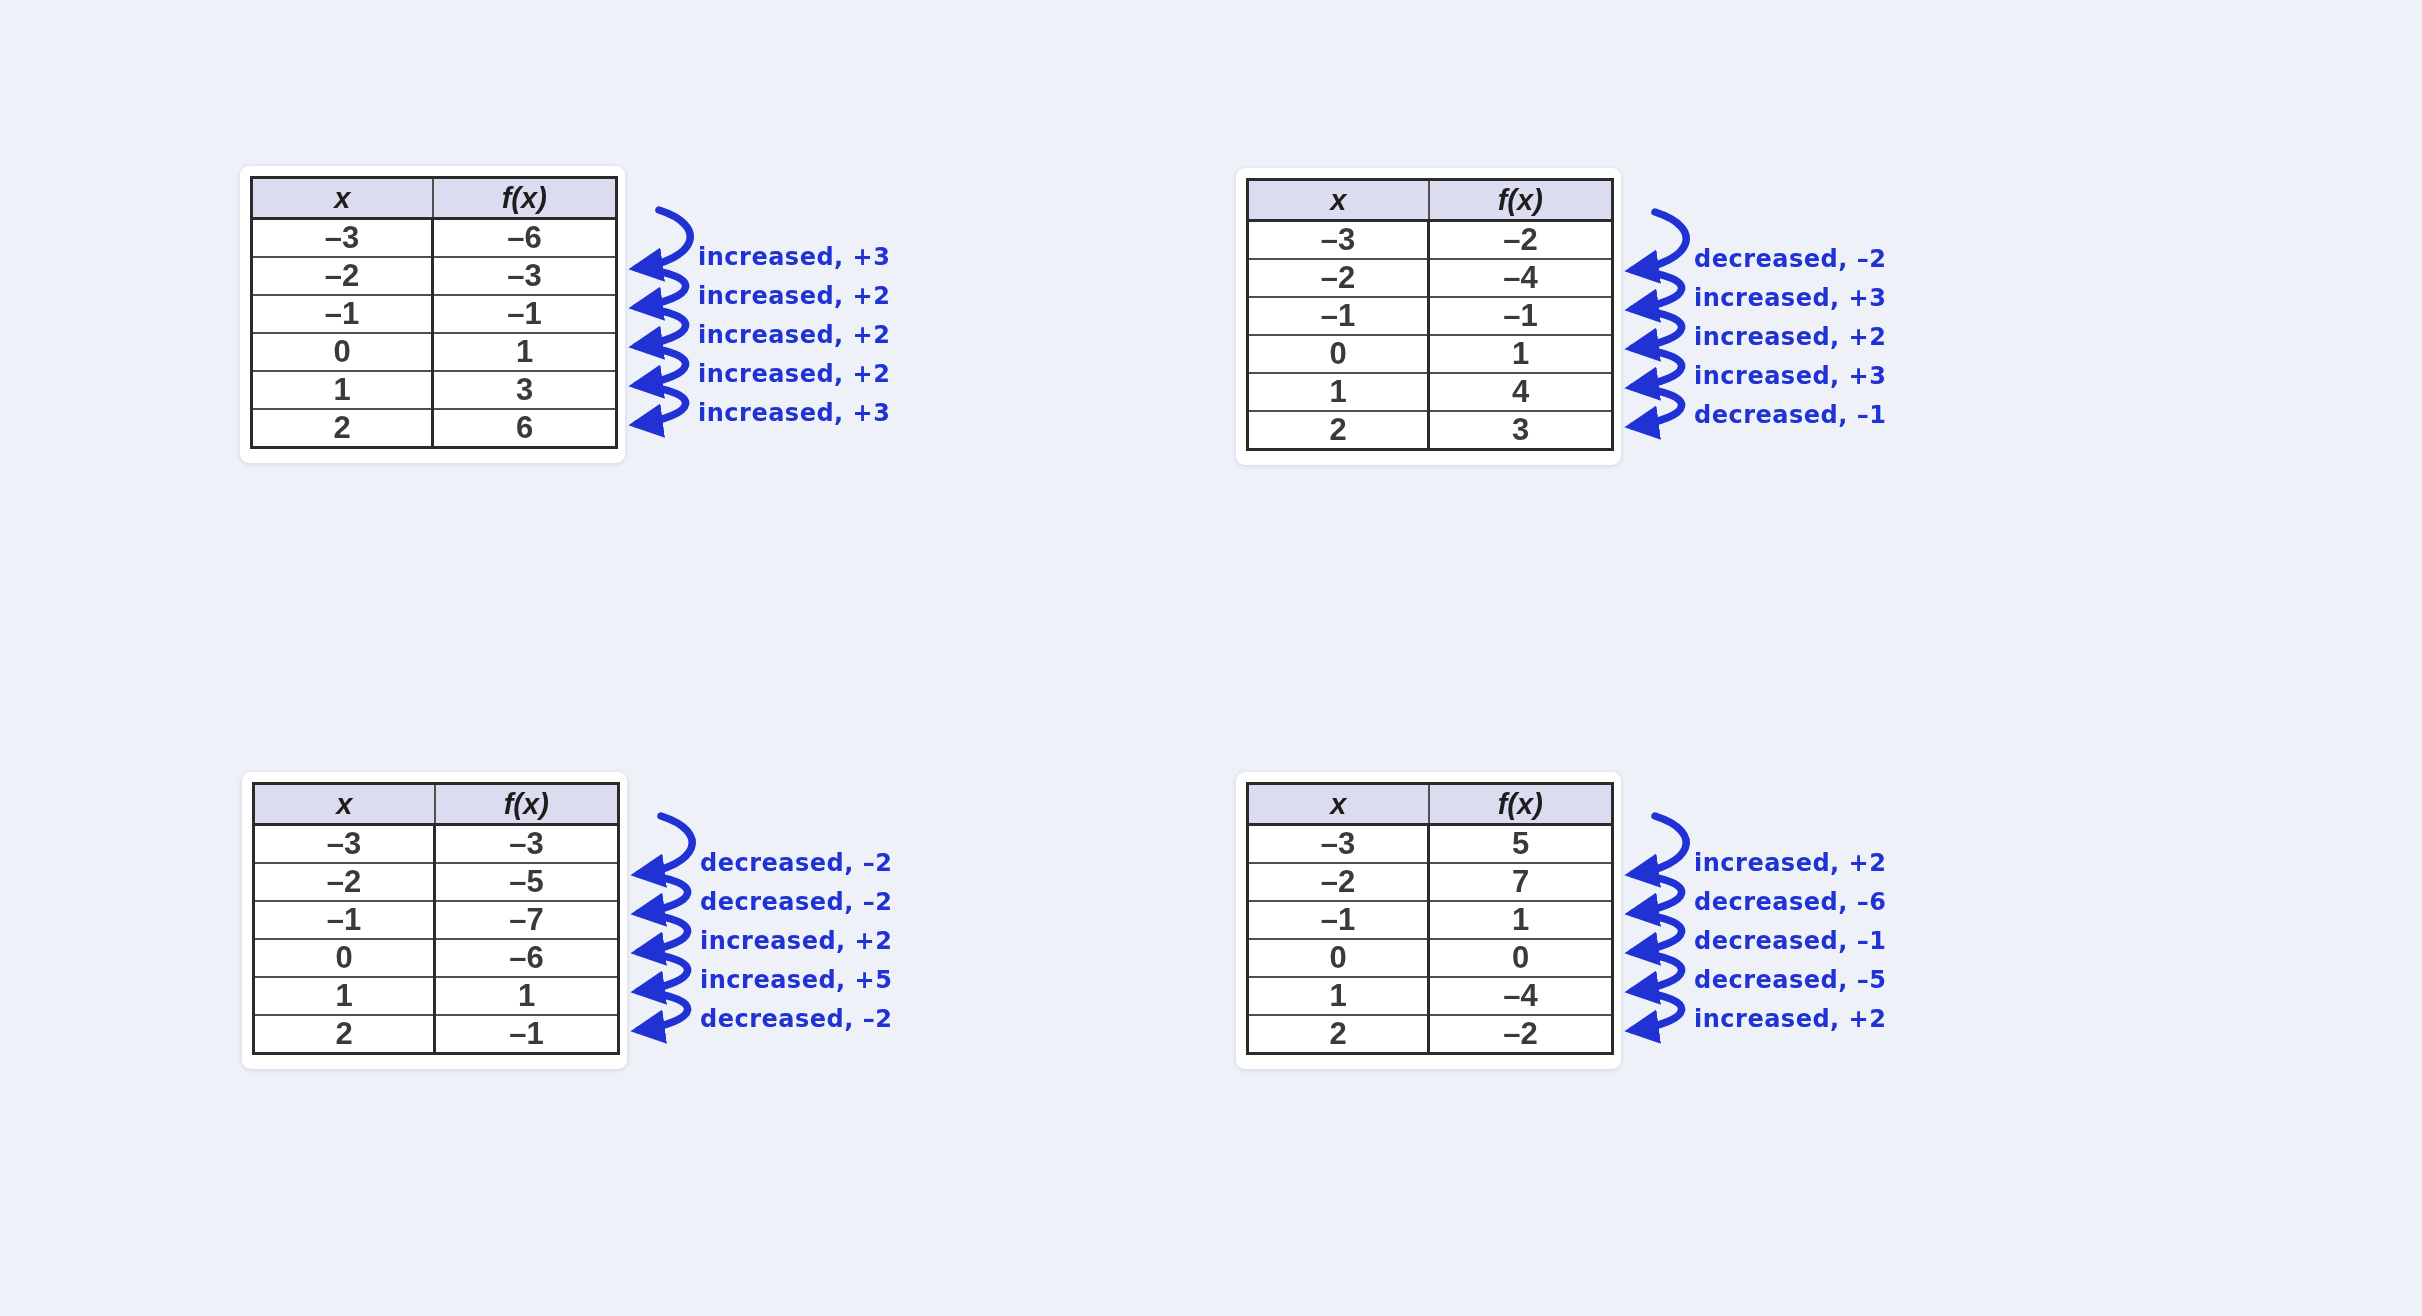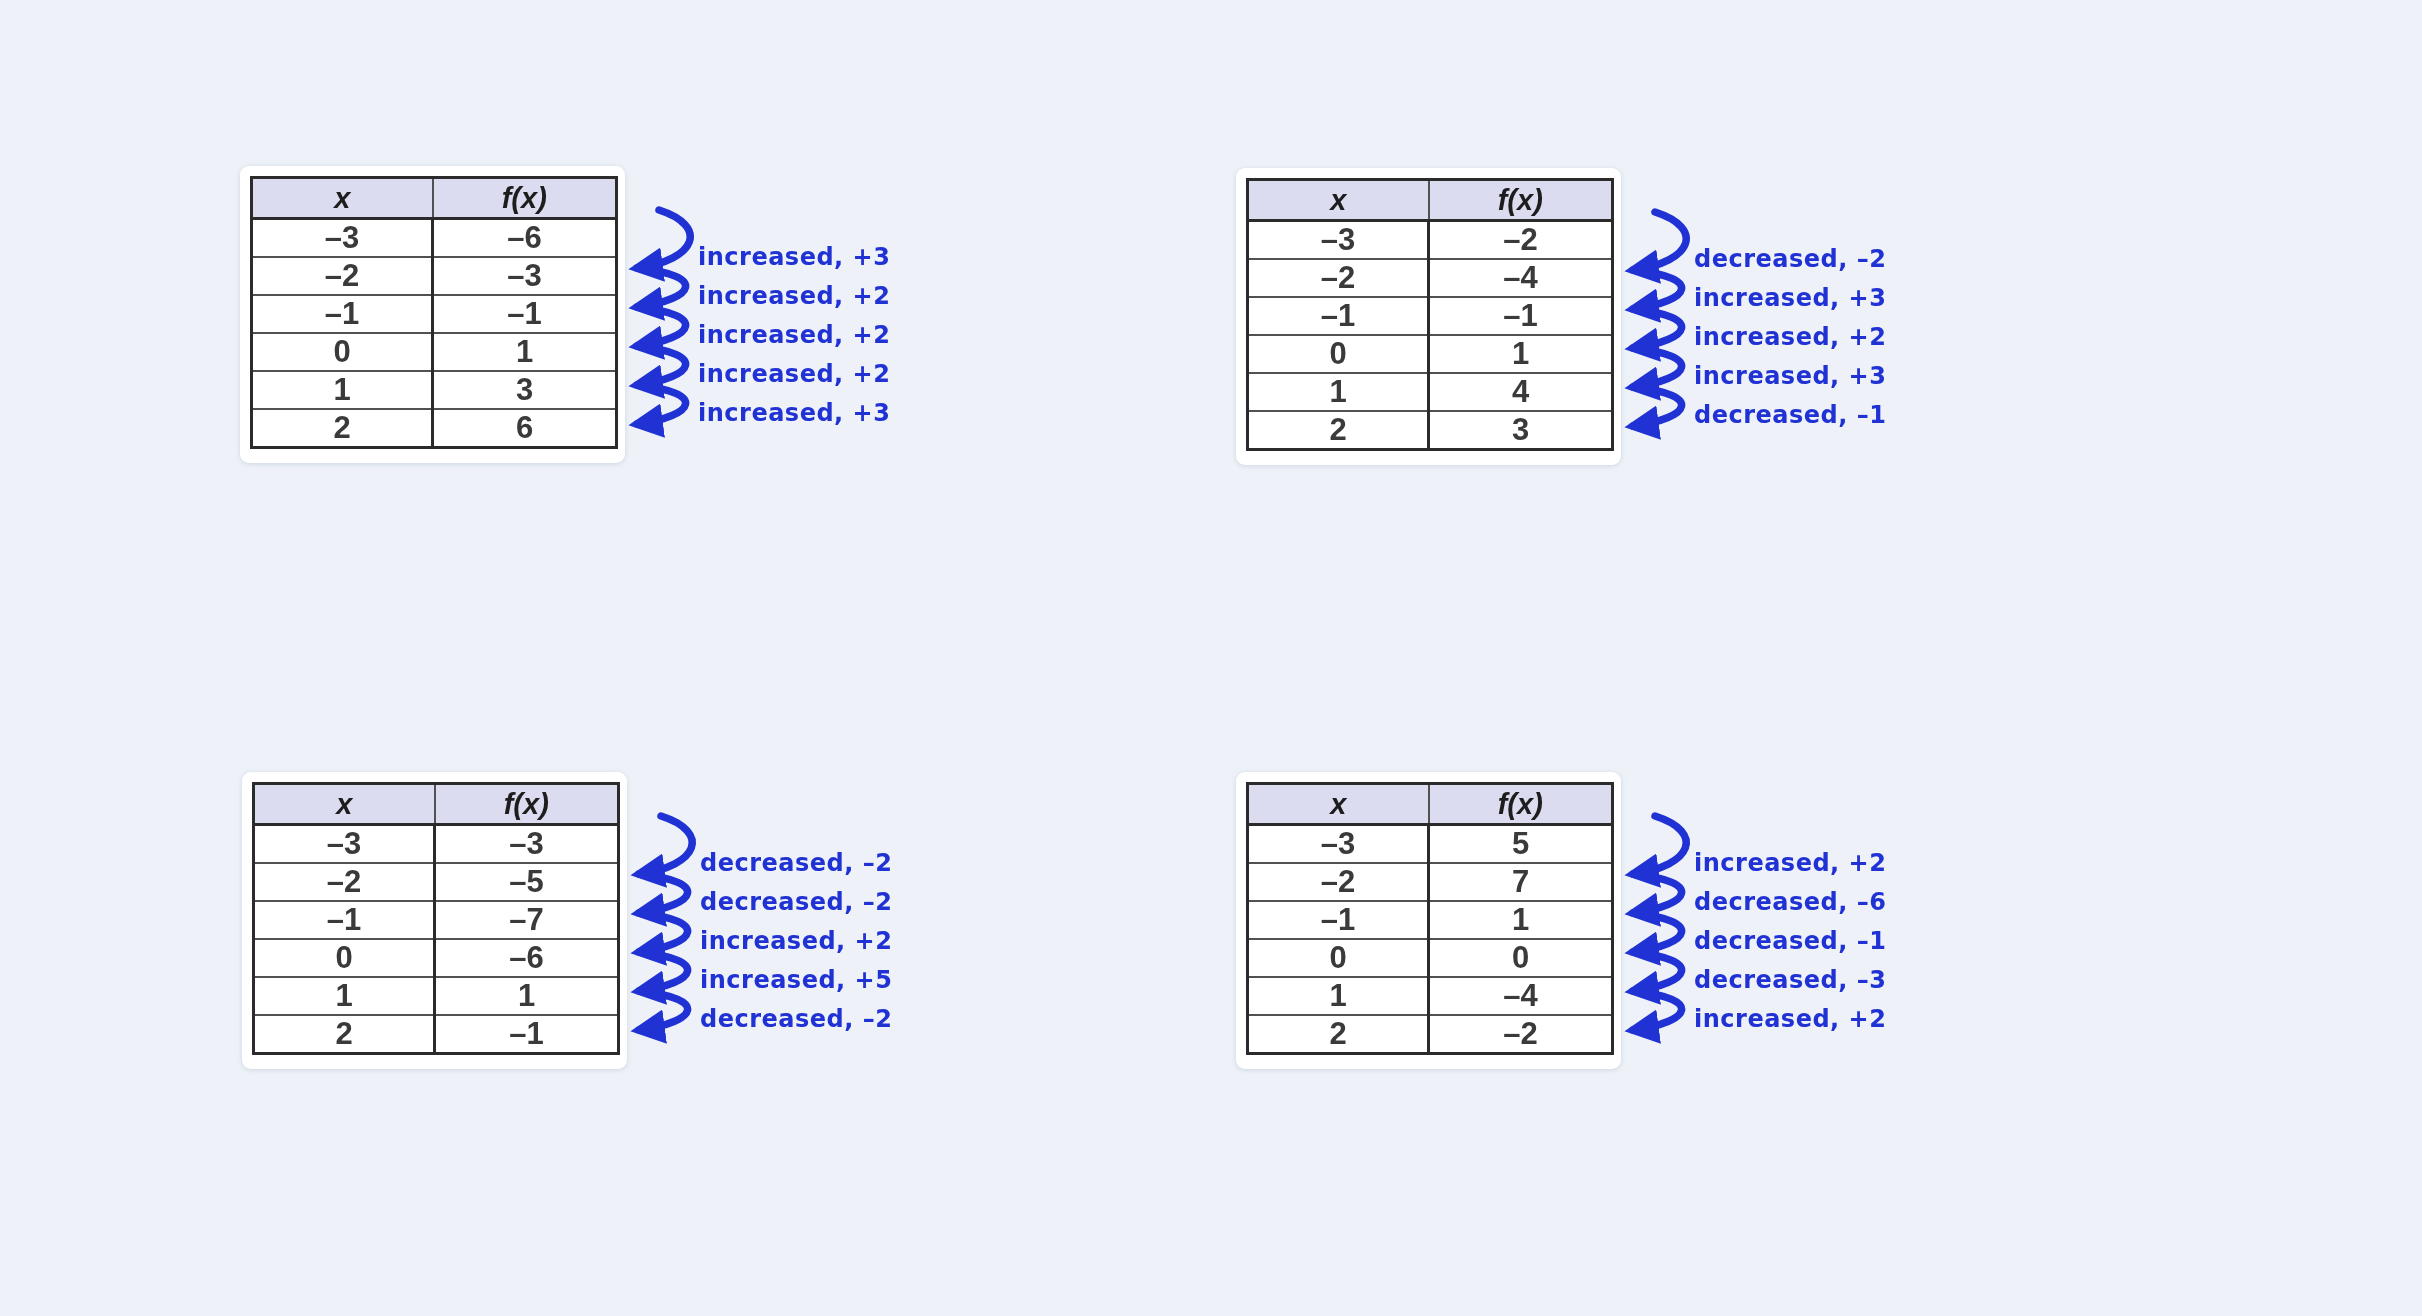--- a/index.html
+++ b/index.html
@@ -331,15 +331,15 @@
       <path marker-end="url(#ah3)" d="M 42 34 C 92 50, 80 84, 20 92"></path>
       <path marker-end="url(#ah3)" d="M 24 93 C 88 99, 80 123, 20 131"></path>
       <path marker-end="url(#ah3)" d="M 24 132 C 88 138, 80 162, 20 170"></path>
       <path marker-end="url(#ah3)" d="M 24 171 C 88 177, 80 201, 20 209"></path>
       <path marker-end="url(#ah3)" d="M 24 210 C 88 216, 80 240, 20 248"></path>
     </g>
   </svg>
   <div class="note n0">increased, +2</div>
   <div class="note n1">decreased, –6</div>
   <div class="note n2">decreased, –1</div>
-  <div class="note n3">decreased, –3</div>
+  <div class="note n3">decreased, –5</div>
   <div class="note n4">increased, +2</div>
 </div>
 
 </body></html>

